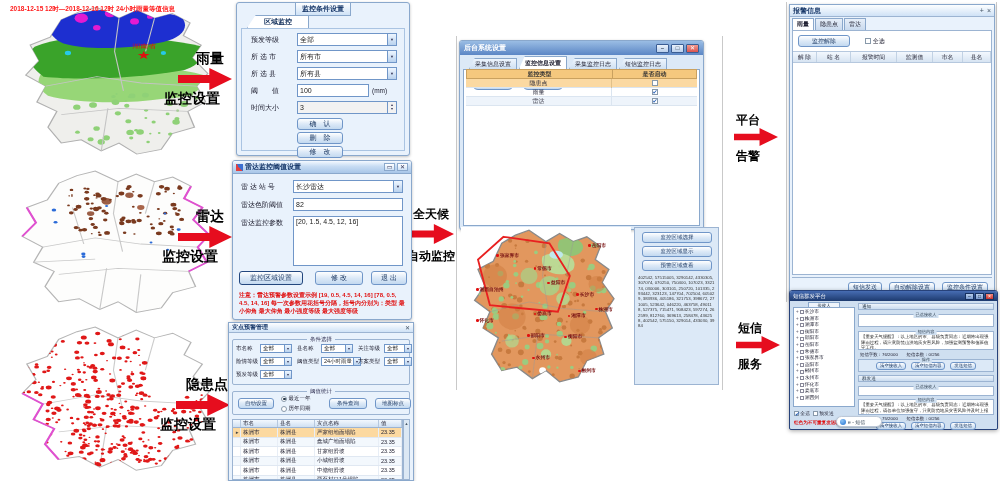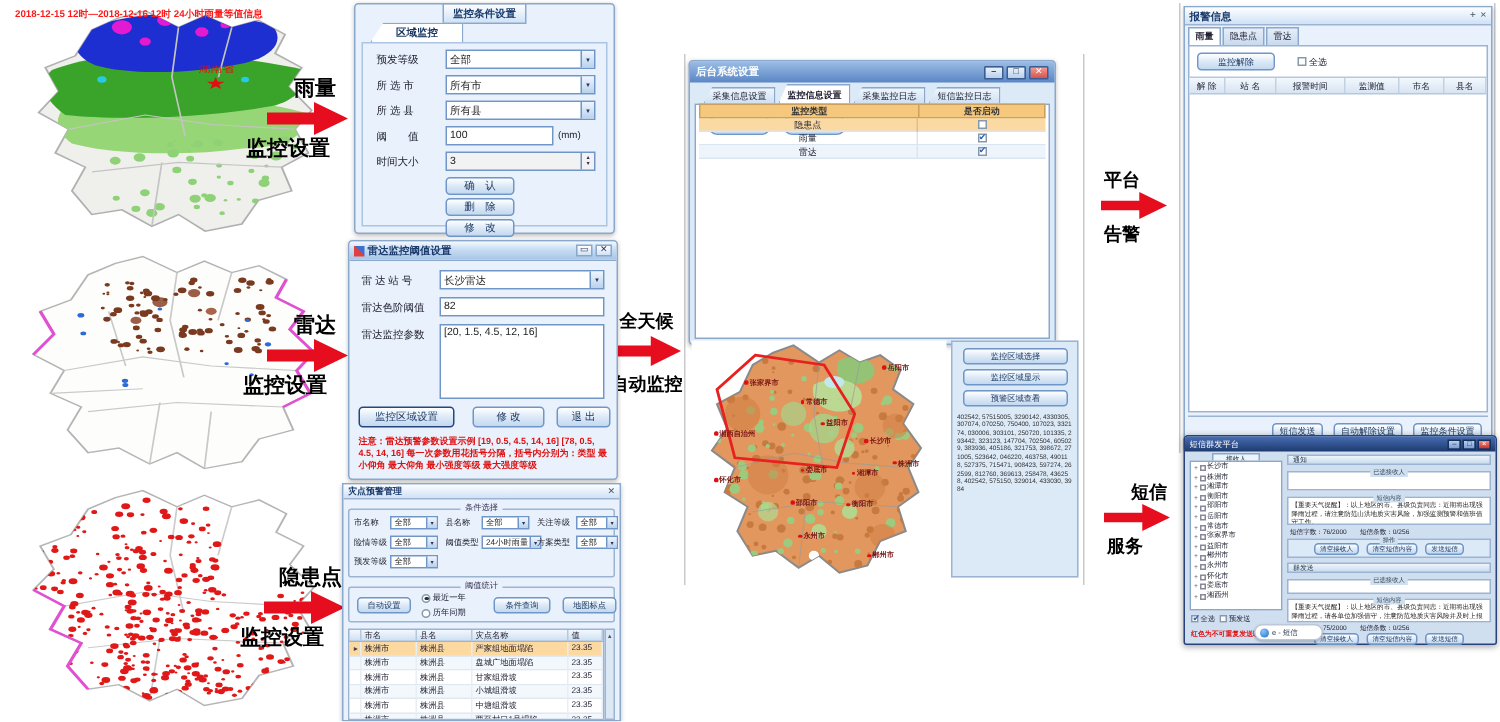--- a/index.html
+++ b/index.html
@@ -768,21 +768,21 @@
   <div class="flowlbl" style="left:144px;top:416px;width:88px;font-size:14px;">监控设置</div>
 
   <div class="flowlbl" style="left:402px;top:206px;width:58px;font-size:12px;">全天候</div>
   <div class="block-arrow" style="left:406px;top:224px;width:48px;height:20px;"></div>
   <div class="flowlbl" style="left:400px;top:248px;width:62px;font-size:12px;">自动监控</div>
 
   <div class="flowlbl" style="left:736px;top:112px;width:40px;font-size:12px;text-align:left;">平台</div>
   <div class="block-arrow" style="left:734px;top:128px;width:44px;height:18px;"></div>
   <div class="flowlbl" style="left:736px;top:148px;width:40px;font-size:12px;text-align:left;">告警</div>
 
-  <div class="flowlbl" style="left:738px;top:320px;width:40px;font-size:12px;text-align:right;">短信</div>
+  <div class="flowlbl" style="left:738px;top:320px;width:40px;font-size:12px;text-align:left;">短信</div>
   <div class="block-arrow" style="left:736px;top:336px;width:44px;height:18px;"></div>
   <div class="flowlbl" style="left:738px;top:356px;width:40px;font-size:12px;text-align:left;">服务</div>
 
   <div class="win d1">
     <div class="float-title">监控条件设置</div>
     <div class="tab1">区域监控</div>
     <div class="body1"></div>
     <div class="frow" style="left:14px;top:30px;right:12px;height:13px;">
       <span class="lbl">预发等级</span>
       <span class="sel" style="flex:1;height:13px;font-size:7px;">

